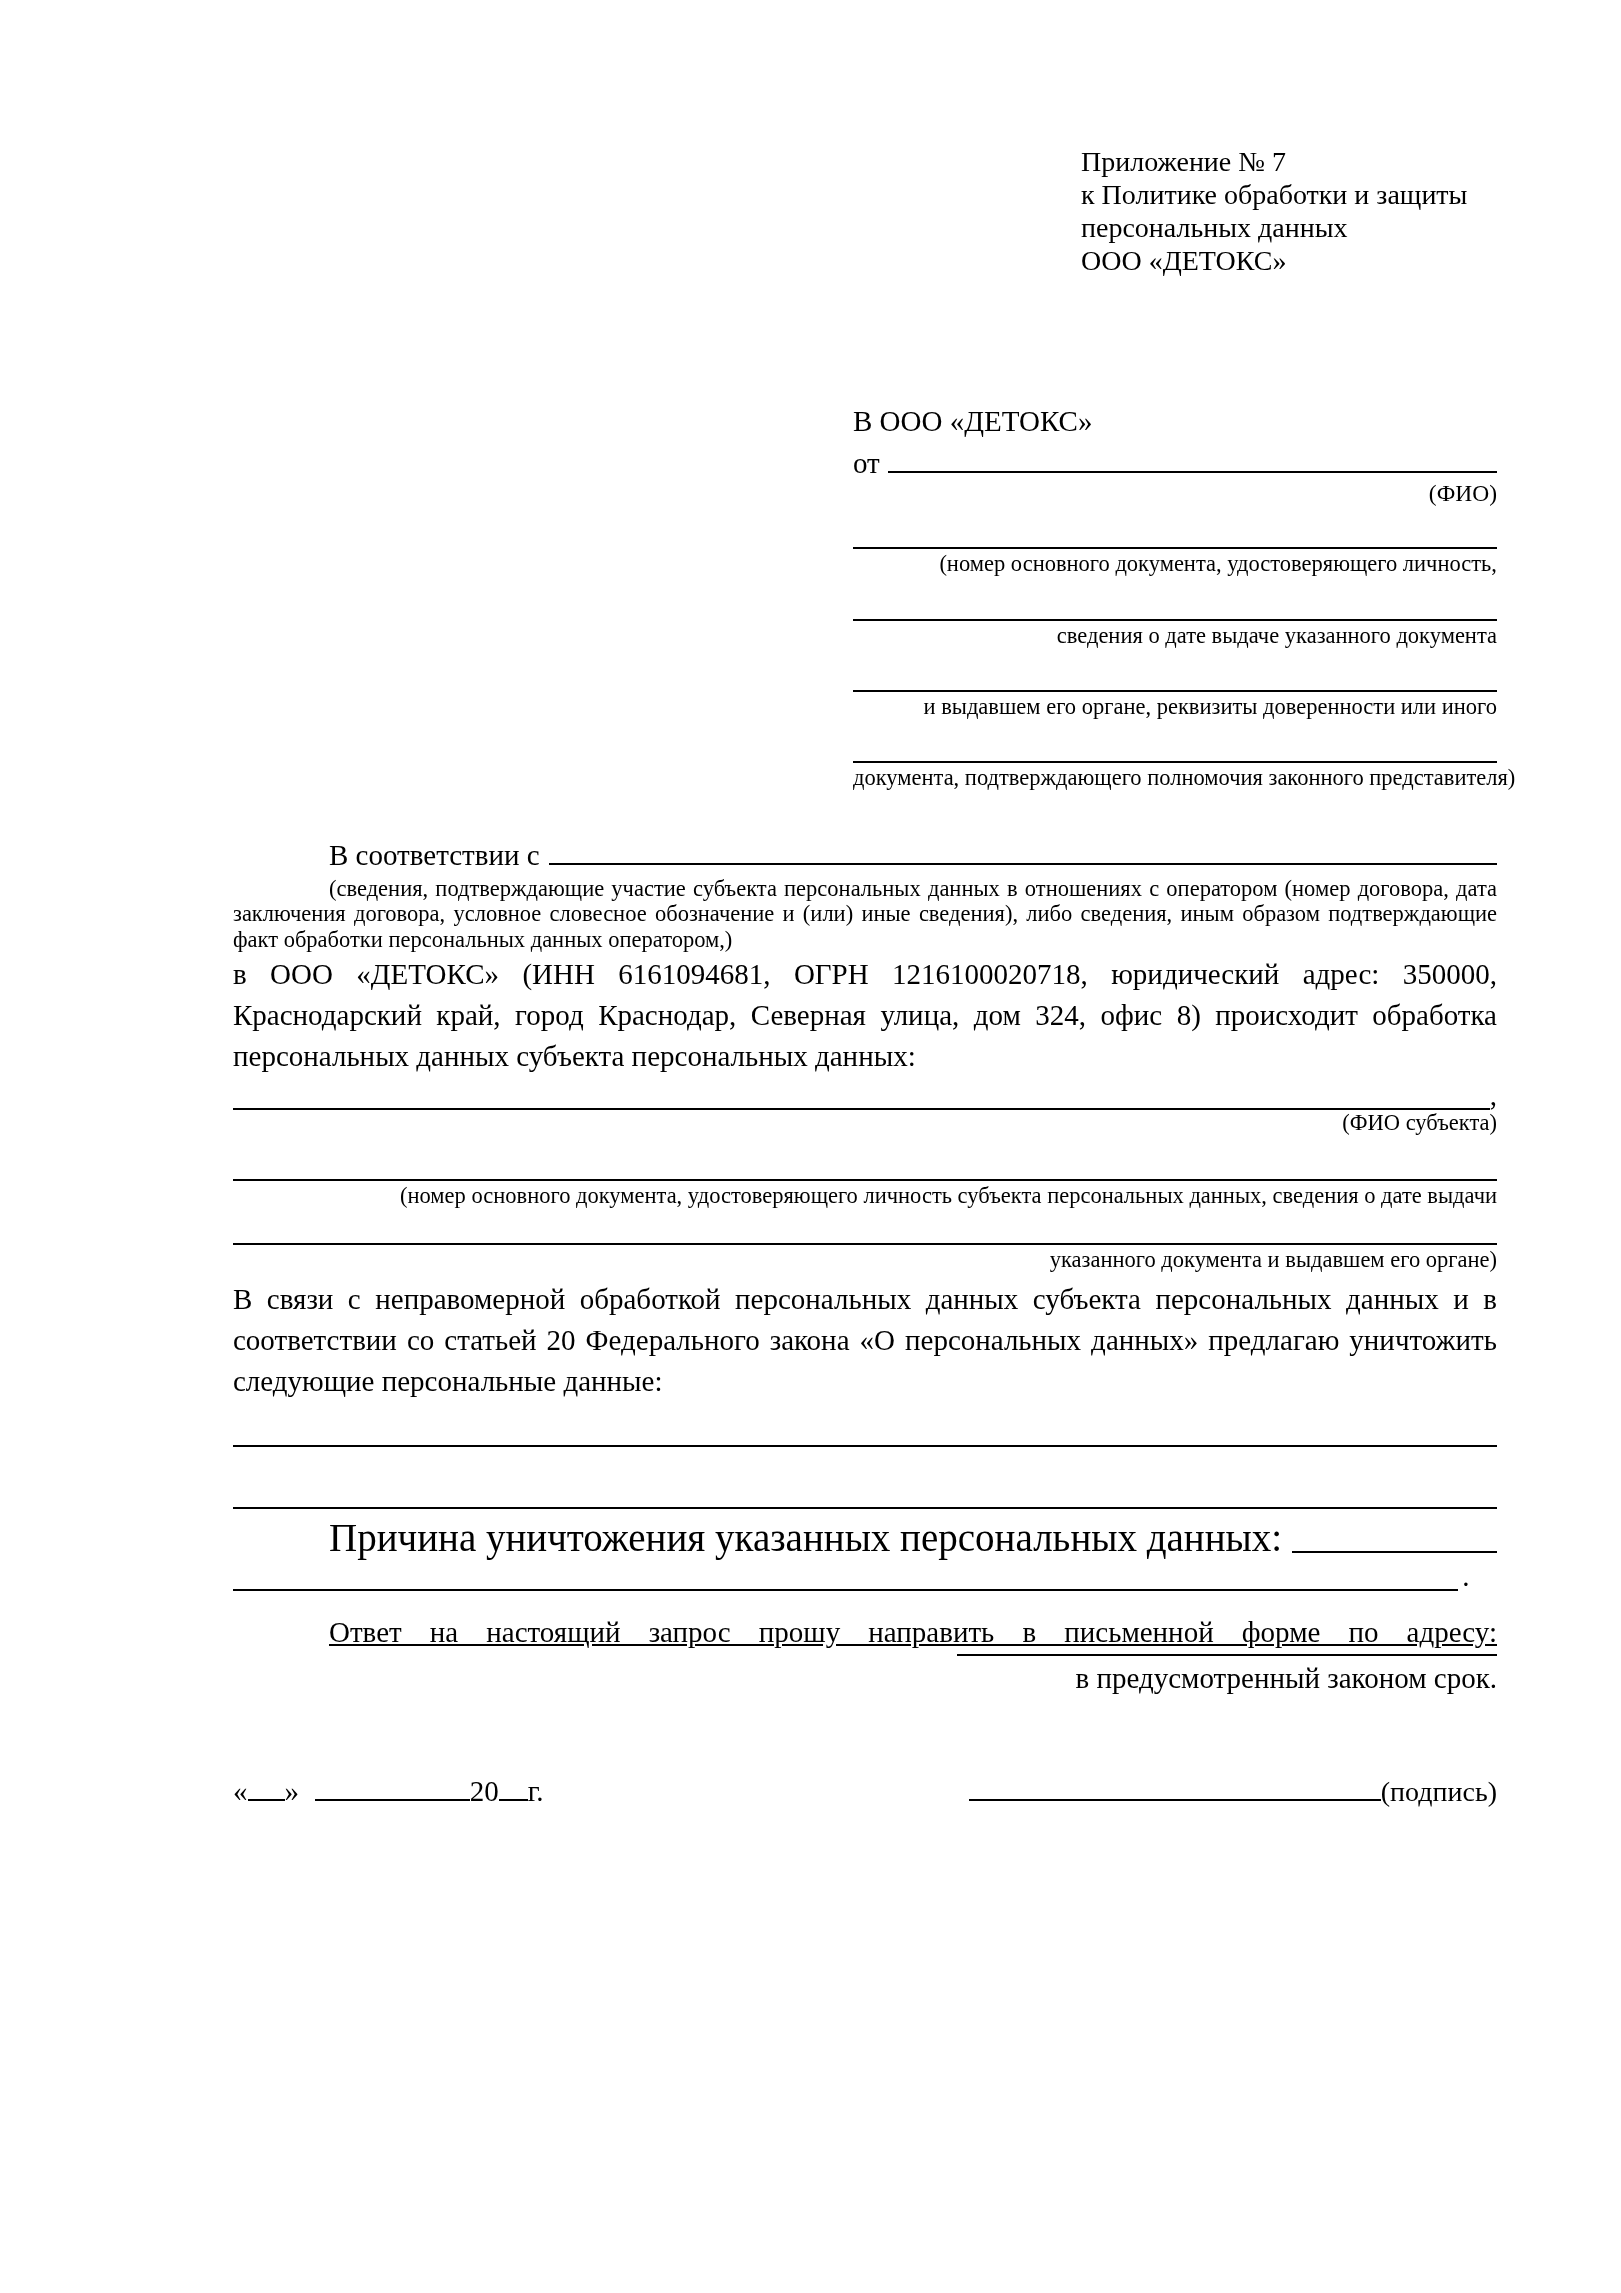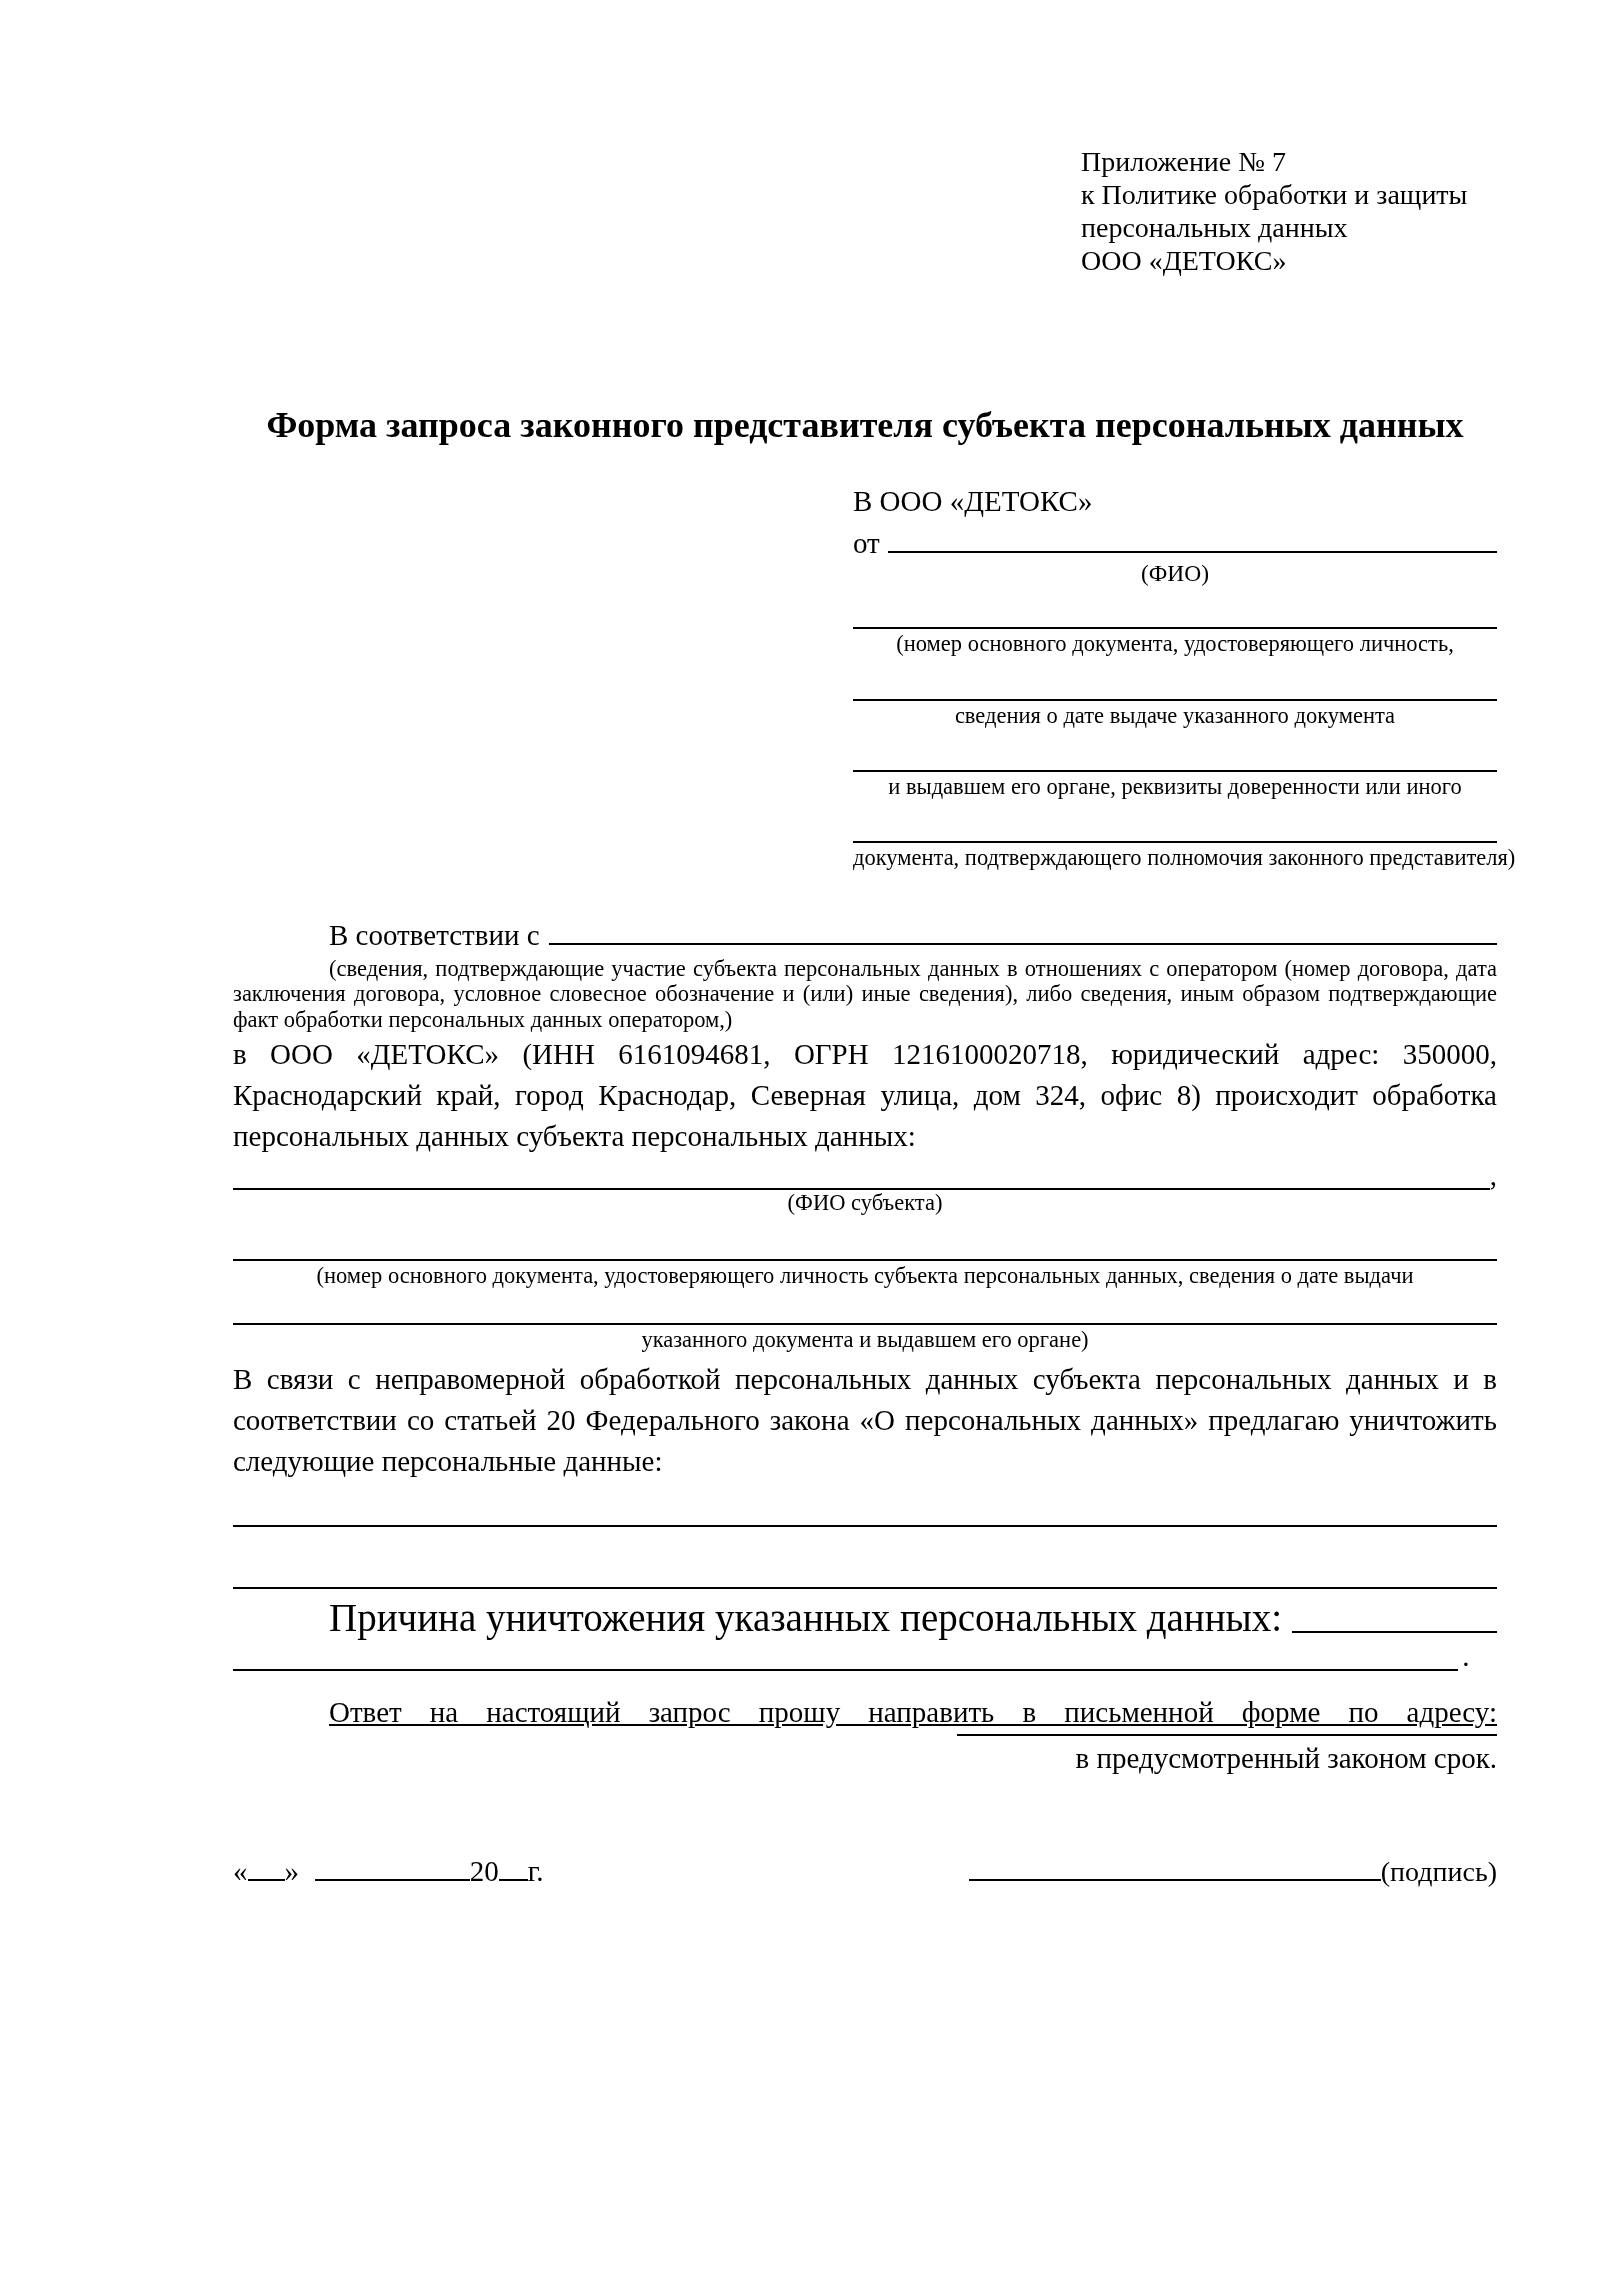--- a/index.html
+++ b/index.html
@@ -54,21 +54,21 @@
   .fill-flat {
     flex: 1 1 auto;
     border-bottom: 2.9px solid #000;
   }
   .from-row { height: 39px; }
   .from-row .fill { margin-left: 7.8px; }
 
   .caption {
     font-size: 22.5px;
     line-height: 26.5px;
-    text-align: center;
+    text-align: right;
     white-space: nowrap;
   }
   .fio-caption { font-size: 23.5px; }
 
   .blank-group { margin-top: 7.8px; }
   .blank {
     height: 33px;
     border-bottom: 2.9px solid #000;
   }
   .blank-group .caption { margin-top: 2px; }
@@ -170,21 +170,20 @@
   <div class="content">
 
     <div class="header-note">
       <div>Приложение № 7</div>
       <div>к Политике обработки и защиты</div>
       <div>персональных данных</div>
       <div>ООО «ДЕТОКС»</div>
     </div>
 
     <div class="title">
-      <div>Форма запроса законного представителя субъекта персональных данных</div>
     </div>
 
     <div class="recipient">
       <div class="to-line">В ООО «ДЕТОКС»</div>
       <div class="row from-row">
         <span>от</span>
         <div class="fill"></div>
       </div>
       <div class="caption fio-caption">(ФИО)</div>
 

